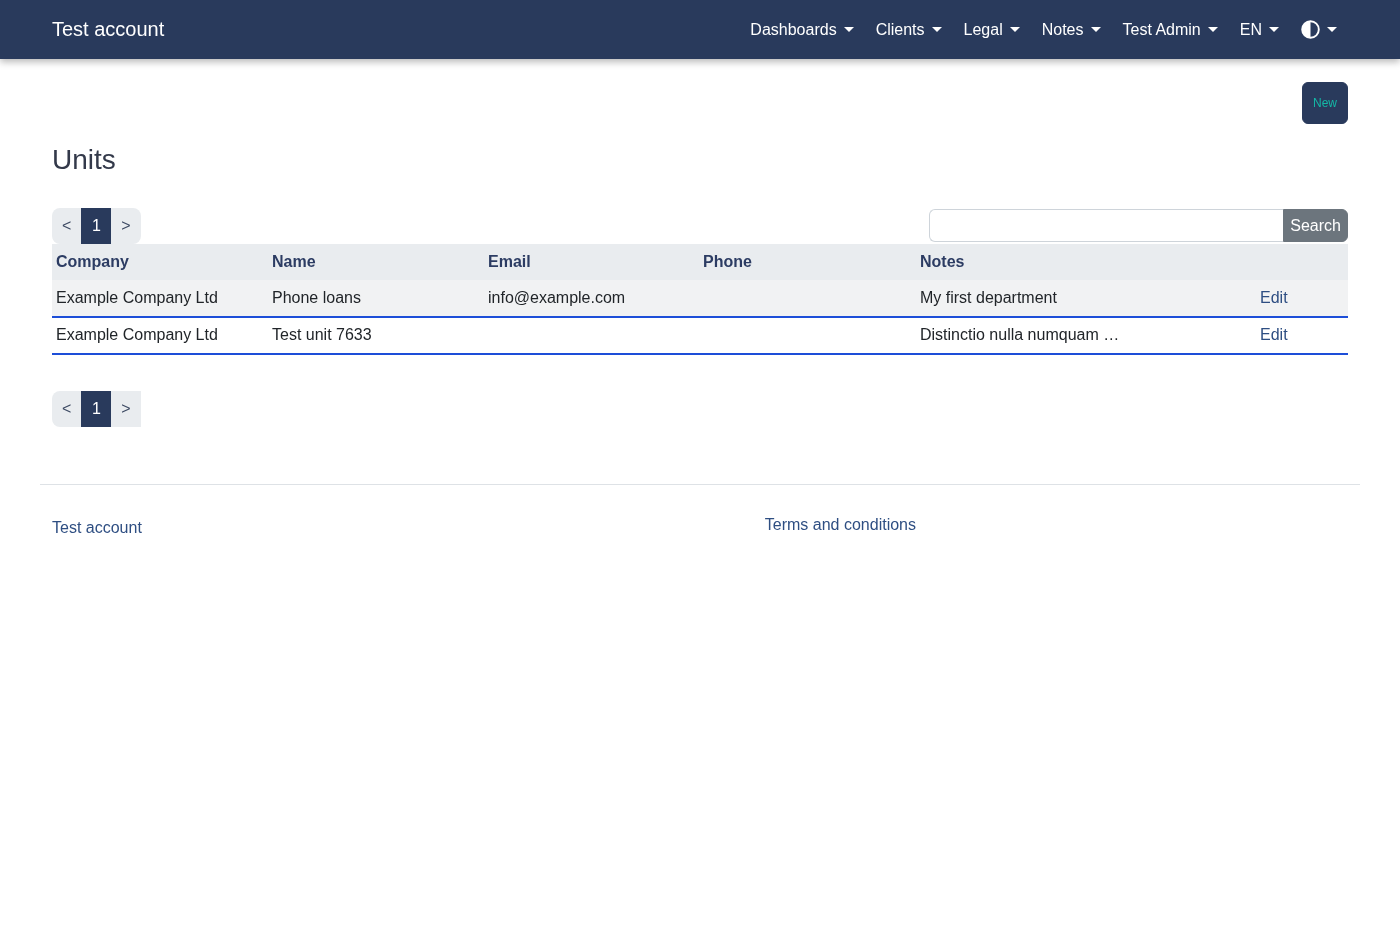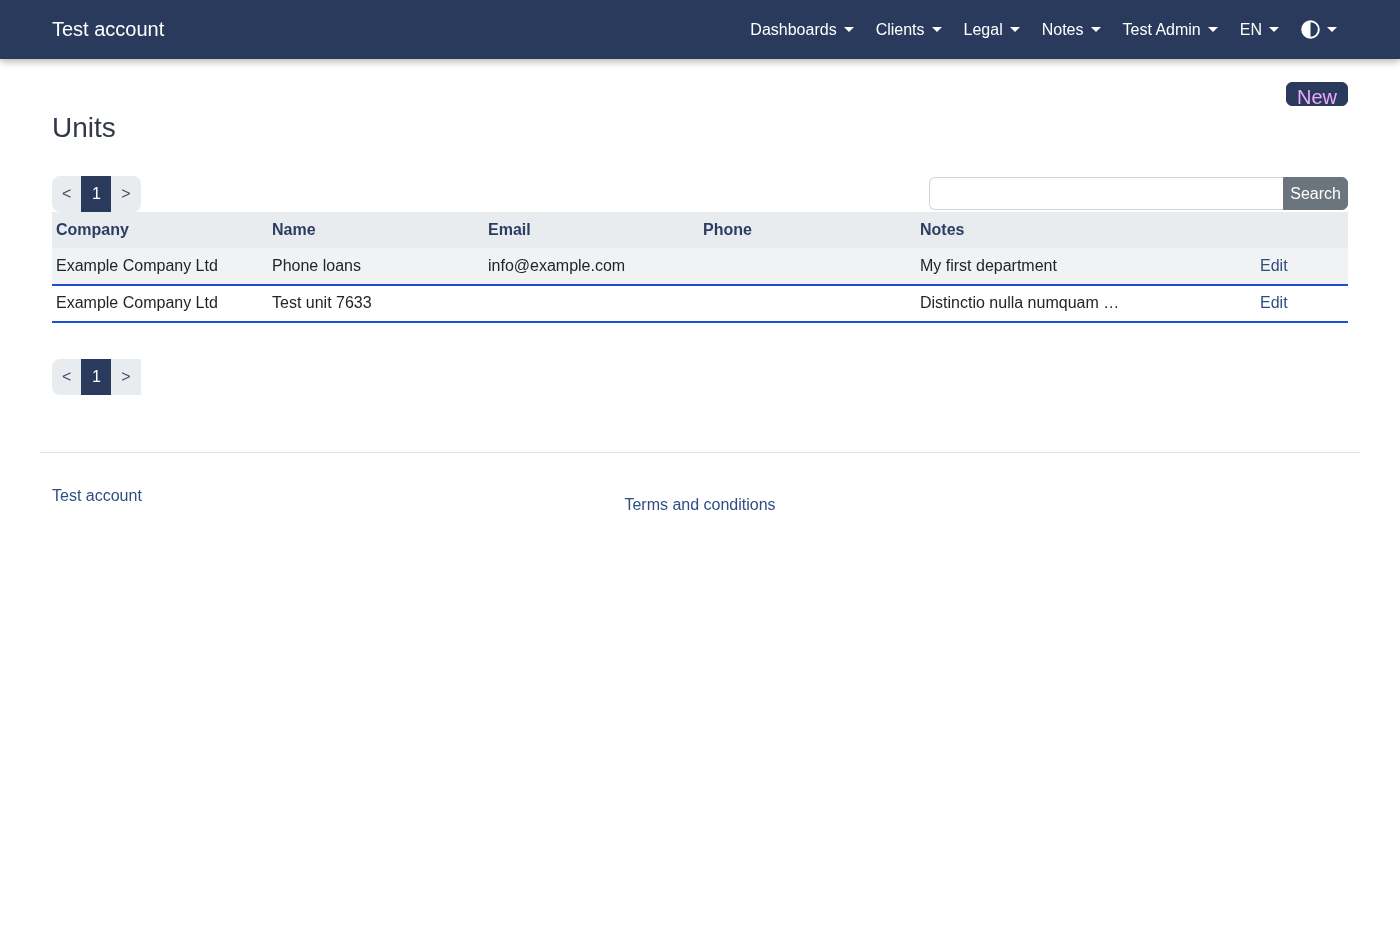--- a/index.html
+++ b/index.html
@@ -55,34 +55,34 @@
     width: 1296px;
     margin: 0 auto;
   }
   .toolbar {
     padding-top: 23px;
     display: flex;
     justify-content: flex-end;
   }
   .btn-new {
     background: #293a5c;
-    color: #f0abfc;
+    color: #14b8a6;
     border: 1px solid #293a5c;
     border-radius: 6px;
-    font-size: 20px;
+    font-size: 12px;
     font-family: inherit;
     padding: 3px 10px;
-    height: 24px;
+    height: 42px;
     cursor: pointer;
   }
   .page-title {
     font-size: 28px;
     font-weight: 400;
     color: #33394a;
-    margin: 5px 0 0 0;
+    margin: 19px 0 0 0;
     line-height: 1.2;
   }
 
   
   .controls-row {
     margin-top: 31px;
     display: flex;
     justify-content: space-between;
     align-items: center;
   }
@@ -180,21 +180,21 @@
     display: grid;
     grid-template-columns: 1fr 1fr 1fr;
   }
   .footer a {
     color: #2e4e82;
     text-decoration: none;
     font-size: 16px;
     cursor: pointer;
   }
   .footer-col-left a { display: block; line-height: 24px; }
-  .footer-col-right { text-align: center; margin-top: 12px; }
+  .footer-col-right { text-align: right; }
   .ext-icon { margin-left: 5px; vertical-align: -1px; }
 </style>
 </head>
 <body>
 
 <nav class="navbar">
   <a class="navbar-brand">Test account</a>
   <div class="navbar-nav">
     <a class="nav-link">
         <span>Dashboards</span>

